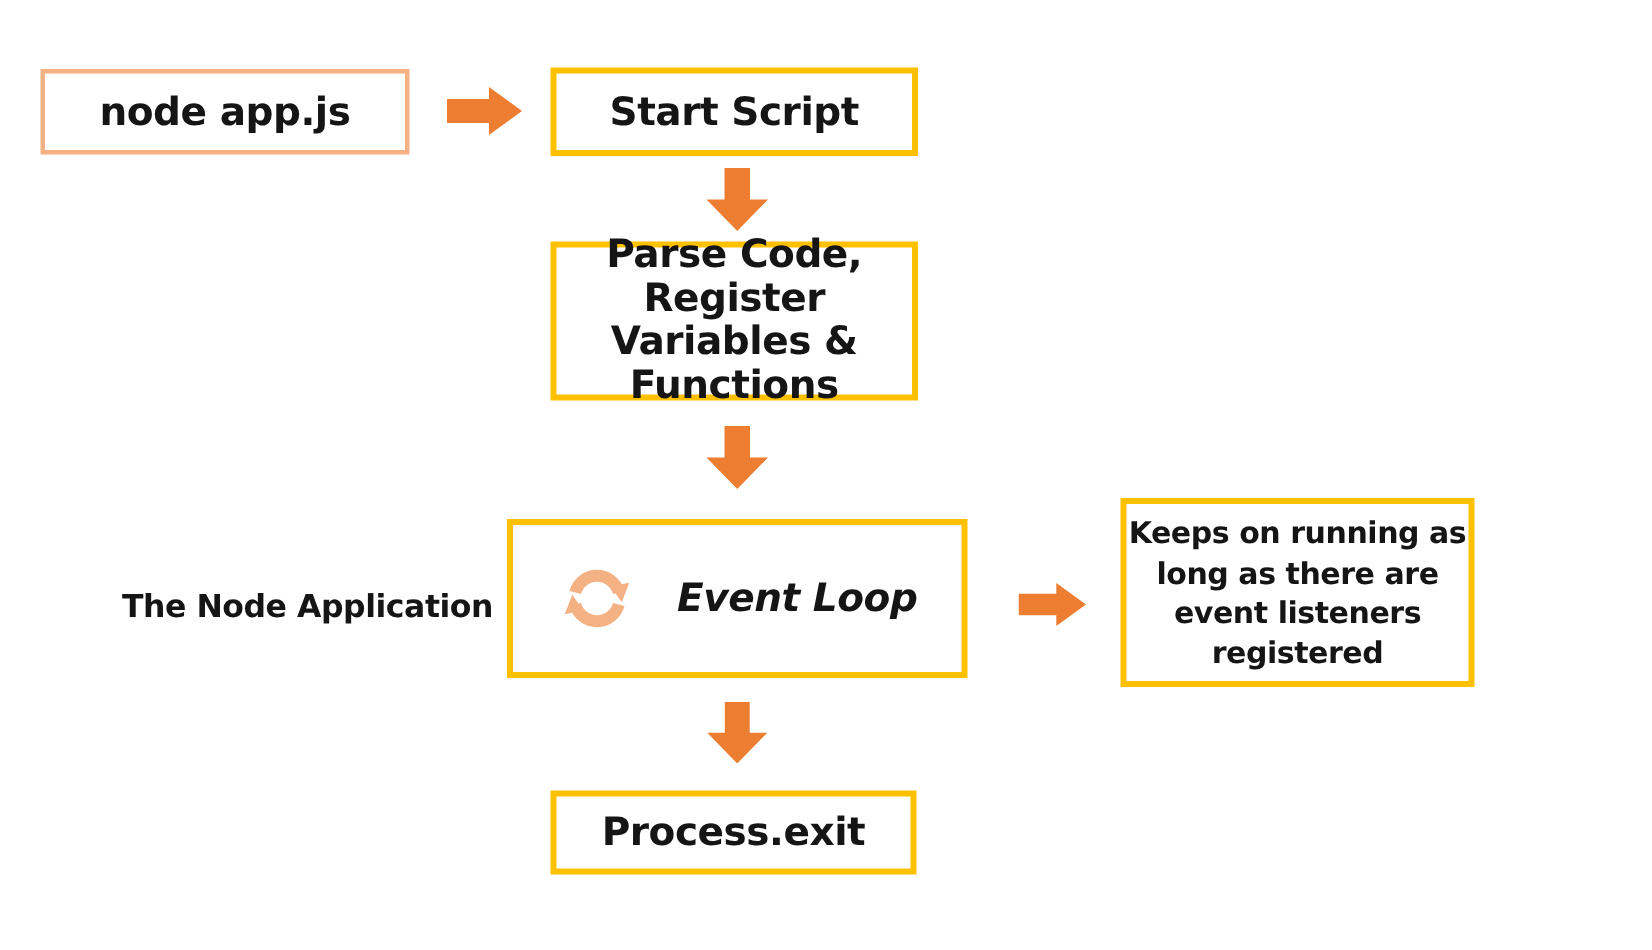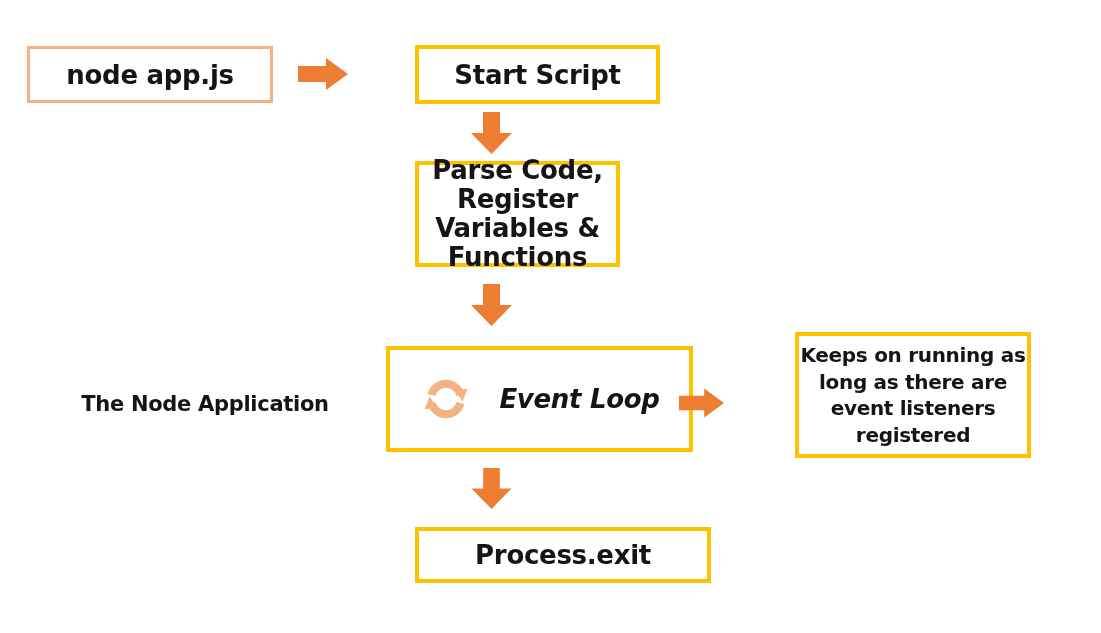--- a/index.html
+++ b/index.html
@@ -23,31 +23,31 @@
     display:flex;
     align-items:center;
     justify-content:center;
     text-align:center;
     background:var(--bg);
     color:var(--text-color);
     font-weight:bold;
     font-size:26px;
     letter-spacing:-0.3px;
   }
-  .gold{border:4px solid var(--accent-gold);margin-left:48px;}
+  .gold{border:4px solid var(--accent-gold);}
   .peach{border:3px solid var(--accent-orange-light);}
   .multiline{white-space:pre-line;line-height:29px;}
 
   #box-node-app{left:27px;top:46px;width:246px;height:57px;}
   #box-start-script{left:367px;top:45px;width:245px;height:59px;}
-  #box-parse{left:367px;top:161px;width:205px;height:106px;}
+  #box-parse{left:367px;top:161px;width:245px;height:106px;}
   #box-event-loop{left:338px;top:346px;width:307px;height:106px;justify-content:flex-start;font-style:italic;}
   #box-keeps{left:747px;top:332px;width:236px;height:126px;font-size:20px;}
   #box-keeps .multiline{line-height:26.5px;}
-  #box-process{left:367px;top:527px;width:296px;height:56px;}
+  #box-process{left:367px;top:527px;width:244px;height:56px;}
 
   #box-event-loop .loop-icon{margin-left:32px;flex:0 0 auto;}
   #box-event-loop .el-label{flex:1 1 auto;text-align:center;}
 
   .float-label{
     position:absolute;
     left:64px;top:392px;width:282px;
     text-align:center;
     color:var(--text-color);
     font-weight:bold;

